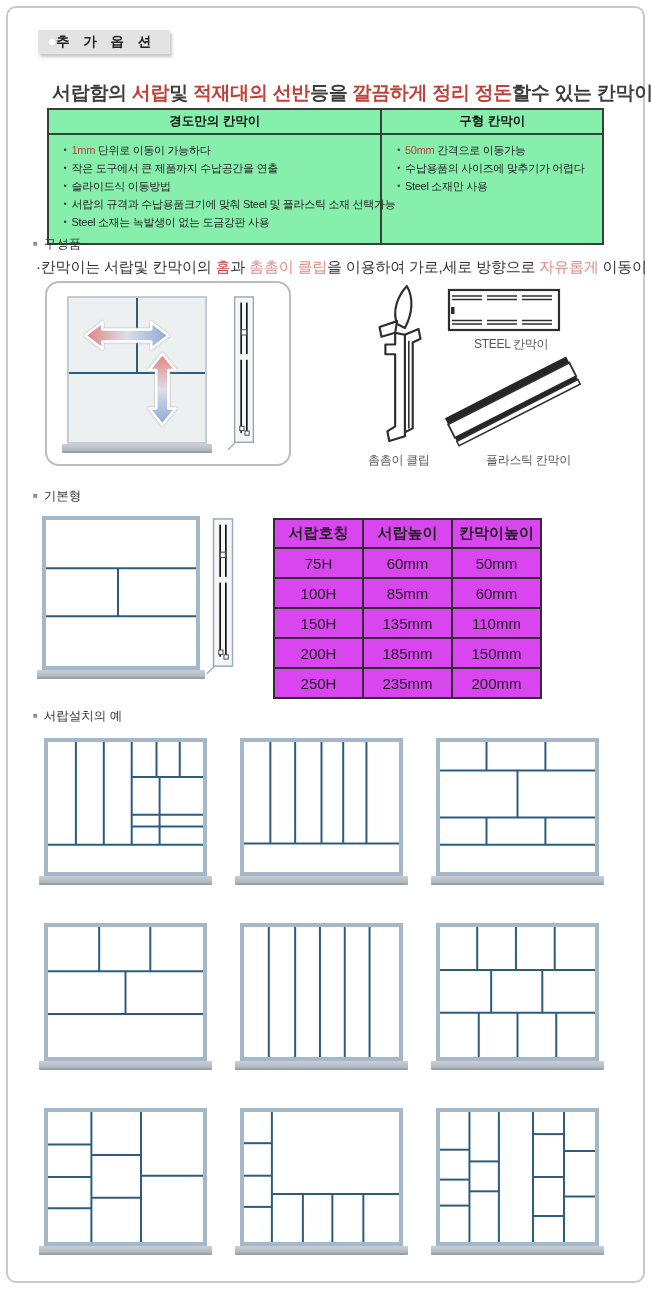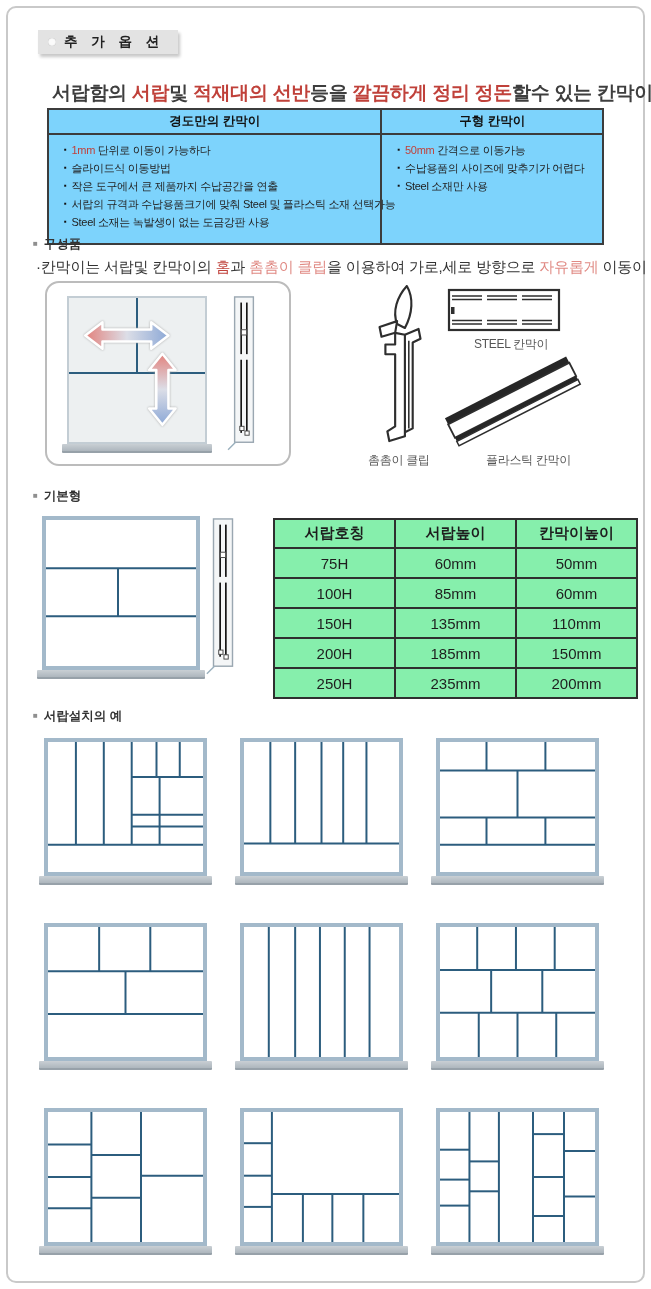--- a/index.html
+++ b/index.html
@@ -6,45 +6,45 @@
   body{
     width:651px;height:1289px;position:relative;background:#ffffff;
     font-family:"Liberation Sans","DejaVu Sans",sans-serif;overflow:hidden;
   }
   .page-border{position:absolute;left:6px;top:6px;right:6px;bottom:6px;
     border:2px solid #c9c9c9;border-radius:10px;pointer-events:none;}
 
   
   .badge{position:absolute;left:38px;top:30px;height:24px;background:#e3e3e3;
     box-shadow:2px 3px 3px rgba(0,0,0,.22);display:flex;align-items:center;
-    padding:0 14px 0 10px;gap:8px;}
+    padding:0 14px 0 10px;}
   .badge-dot{width:8px;height:8px;border-radius:50%;background:#fbfbfb;
     box-shadow:inset 0 0 1px #999;}
   .badge-label{font-size:13.5px;font-weight:bold;color:#222;letter-spacing:5px;white-space:nowrap;}
 
   
   .title{position:absolute;left:36px;top:64px;margin:16px;font-size:19px;font-weight:bold;
     color:#3e3e3e;letter-spacing:-0.3px;white-space:nowrap;}
   .c-red{color:var(--red,#c0413a);}
   .c-red_light{color:var(--red-light,#e08a84);}
 
   
   .cmp{position:absolute;left:47px;top:108px;width:557px;border:2px solid #3c3c3c;
-    display:flex;background:#7dd3fc;box-sizing:border-box;}
+    display:flex;background:#86efac;box-sizing:border-box;}
   .cmp-col{box-sizing:border-box;}
   .cmp-col.left{width:60.3%;border-right:2px solid #3c3c3c;}
   .cmp-col.right{flex:1;}
   .cmp-head{height:23px;line-height:23px;text-align:center;font-size:12.5px;font-weight:bold;
     color:#111;border-bottom:2px solid #3c3c3c;}
   .cmp-body{padding:6px 4px 12px 15px;}
   .cmp-item{font-size:11px;line-height:17.5px;color:#222;white-space:nowrap;letter-spacing:-0.3px;}
   .cmp-item .bullet{font-size:8px;margin-right:5px;vertical-align:1.5px;color:#111;}
 
   
-  .sec-head{position:absolute;left:33px;font-size:12.5px;font-weight:bold;color:#333;}
+  .sec-head{position:absolute;left:33px;font-size:12.5px;font-weight:normal;color:#333;}
   .sec-head .sq{color:#8f8f8f;font-size:8px;margin-right:6px;vertical-align:2px;}
   .desc{position:absolute;left:36px;top:258px;font-size:15px;color:#333;letter-spacing:-0.2px;white-space:nowrap;}
 
   
   .diagram-box{position:absolute;left:45px;top:281px;width:242px;height:181px;
     border:2px solid #bcbcbc;border-radius:14px;}
 
   
   .drawer{display:flex;flex-direction:column;box-sizing:border-box;}
   .drawer-frame{flex:1;position:relative;border:4px solid #a3b9ca;background:#fff;box-sizing:border-box;}
@@ -57,22 +57,22 @@
 
   .strip-wrap{position:absolute;}
   .strip-wrap svg{width:100%;height:100%;overflow:visible;display:block;}
 
   .lbl{position:absolute;font-size:12px;color:#555;letter-spacing:-0.3px;white-space:nowrap;}
   .art{position:absolute;}
   .art svg{width:100%;height:100%;overflow:visible;display:block;}
 
   
   .drawer.basic{position:absolute;left:42px;top:516px;width:158px;height:163px;}
-  .spec{position:absolute;left:273px;top:518px;width:365px;border-collapse:collapse;
-    background:#86efac;table-layout:fixed;}
+  .spec{position:absolute;left:273px;top:518px;width:269px;border-collapse:collapse;
+    background:#d946ef;table-layout:fixed;}
   .spec th,.spec td{border:2px solid #2f2f2f;text-align:center;font-size:15px;color:#1e1e1e;}
   .spec th{height:25px;font-weight:bold;}
   .spec td{height:26px;font-weight:normal;}
 
   
   .examples{position:absolute;left:44px;top:738px;display:grid;
     grid-template-columns:repeat(3,163px);column-gap:33px;row-gap:38px;}
   .drawer.ex{width:163px;height:147px;}
 </style>
 </head>
@@ -85,22 +85,22 @@
   <span class="badge-label">추 가 옵 션</span>
 </div>
 
 <h1 class="title"><span>서랍함의 </span><span class="c-red">서랍</span><span>및 </span><span class="c-red">적재대의 선반</span><span>등을 </span><span class="c-red">깔끔하게 정리 정돈</span><span>할수 있는 칸막이</span></h1>
 
 <div class="cmp">
   <div class="cmp-col left">
     <div class="cmp-head">경도만의 칸막이</div>
     <div class="cmp-body">
         <div class="cmp-item"><span class="bullet">▪</span><span class="c-red">1mm</span><span> 단위로 이동이 가능하다</span></div>
+        <div class="cmp-item"><span class="bullet">▪</span><span>작은 도구에서 큰 제품까지 수납공간을 연출</span></div>
         <div class="cmp-item"><span class="bullet">▪</span><span>슬라이드식 이동방법</span></div>
-        <div class="cmp-item"><span class="bullet">▪</span><span>작은 도구에서 큰 제품까지 수납공간을 연출</span></div>
         <div class="cmp-item"><span class="bullet">▪</span><span>서랍의 규격과 수납용품크기에 맞춰 Steel 및 플라스틱 소재 선택가능</span></div>
         <div class="cmp-item"><span class="bullet">▪</span><span>Steel 소재는 녹발생이 없는 도금강판 사용</span></div>
       </div>
   </div>
   <div class="cmp-col right">
     <div class="cmp-head">구형 칸막이</div>
     <div class="cmp-body">
         <div class="cmp-item"><span class="bullet">▪</span><span class="c-red">50mm</span><span> 간격으로 이동가능</span></div>
         <div class="cmp-item"><span class="bullet">▪</span><span>수납용품의 사이즈에 맞추기가 어렵다</span></div>
         <div class="cmp-item"><span class="bullet">▪</span><span>Steel  소재만 사용</span></div>

